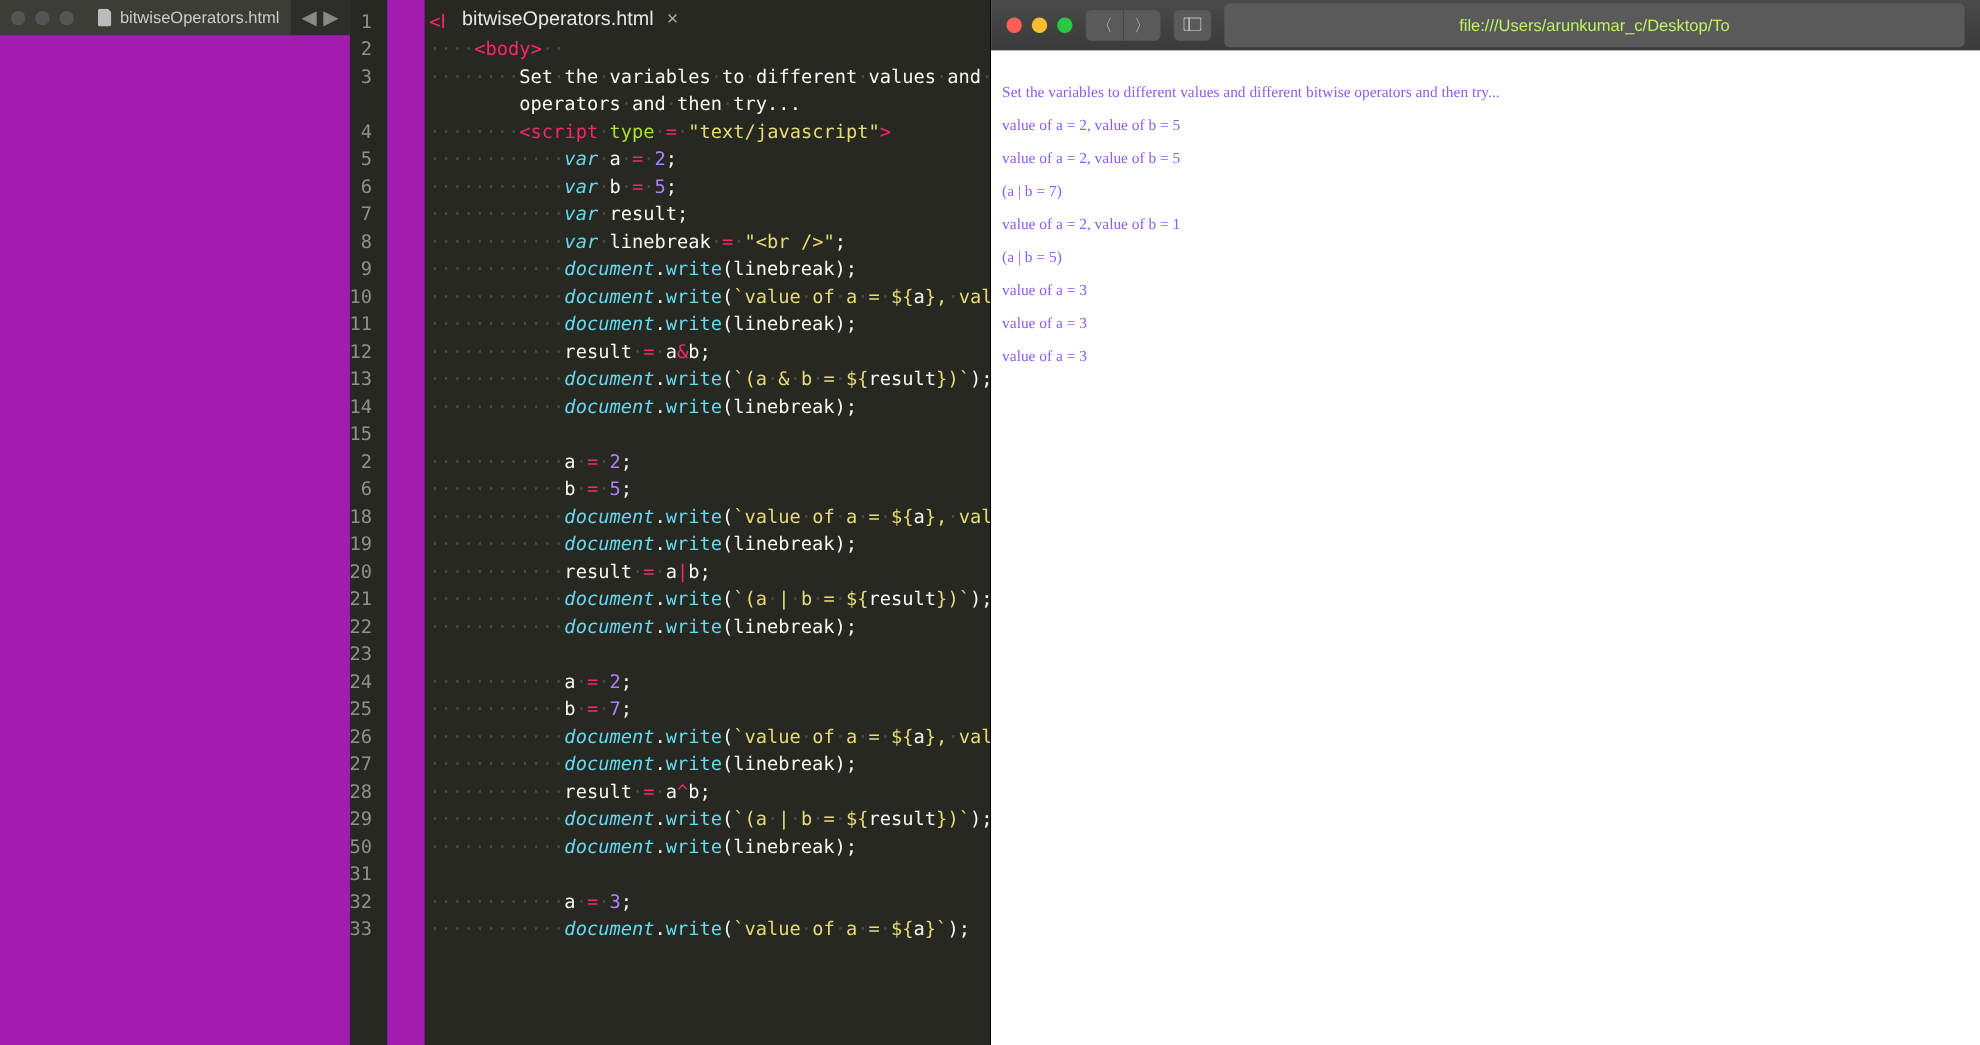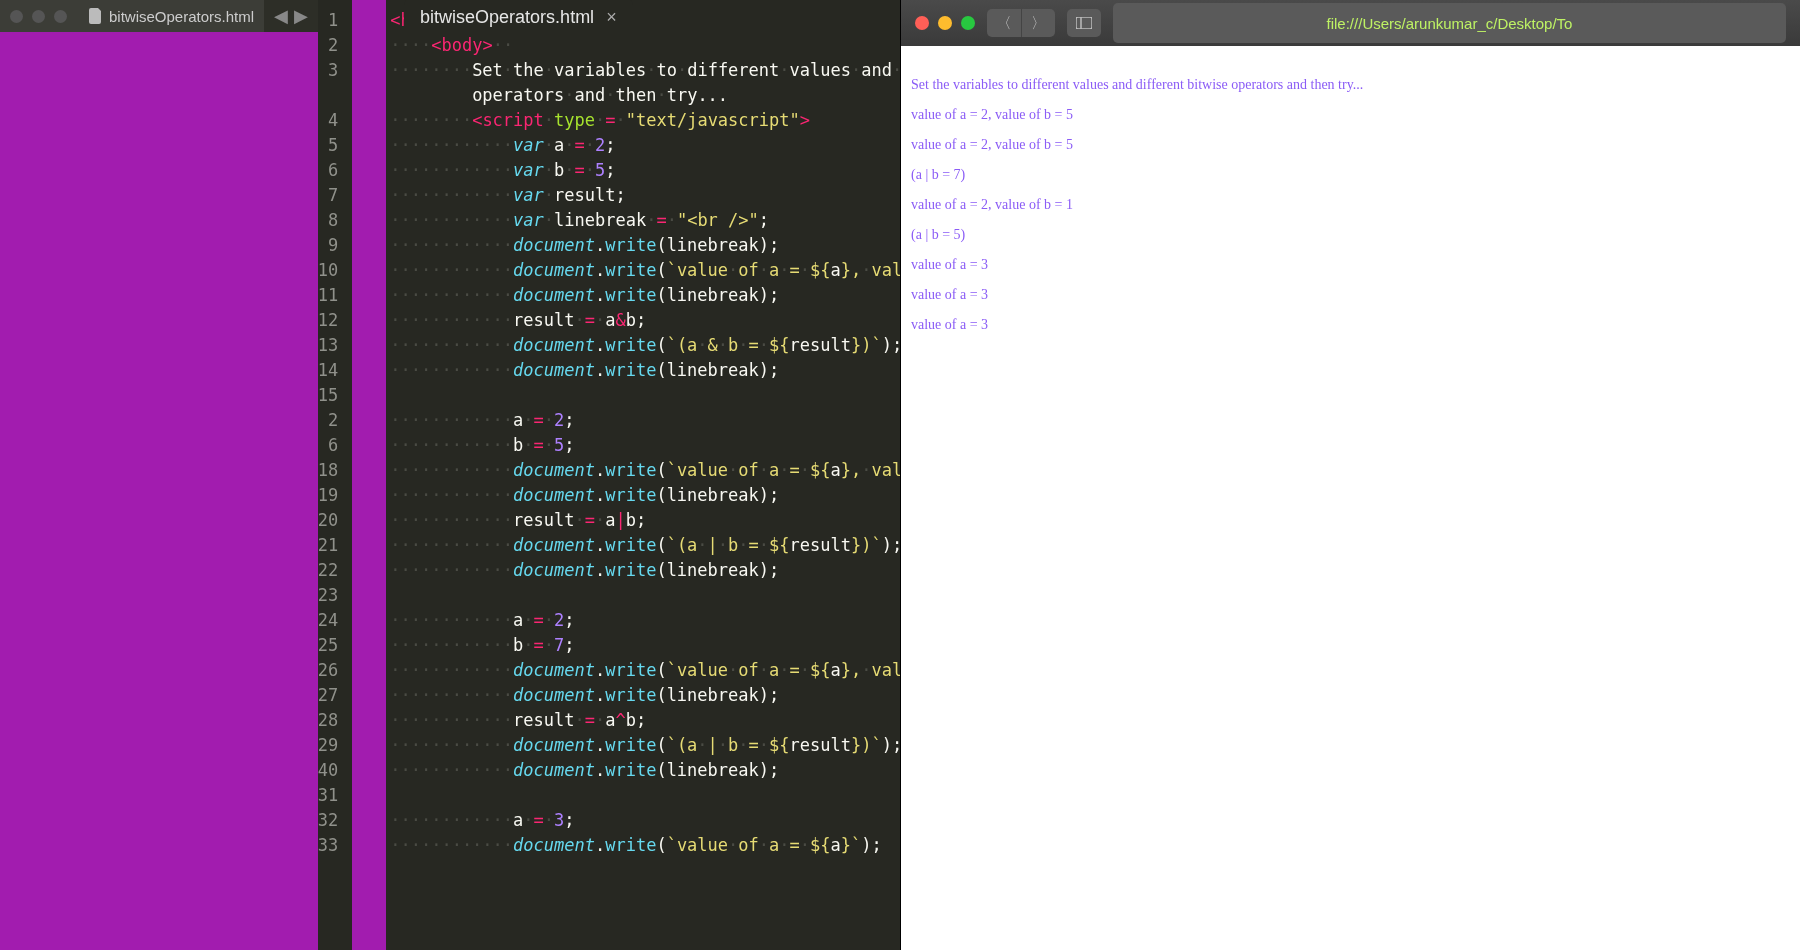--- a/index.html
+++ b/index.html
@@ -215,21 +215,21 @@
         <div>20</div>
         <div>21</div>
         <div>22</div>
         <div>23</div>
         <div>24</div>
         <div>25</div>
         <div>26</div>
         <div>27</div>
         <div>28</div>
         <div>29</div>
-        <div>40</div>
+        <div>50</div>
         <div>31</div>
         <div>32</div>
         <div>33</div>
       </div>
     <div class="code" id="code"><div><span class="tok-op">&lt;</span><span class="tok-tag">html</span><span class="tok-op">&gt;</span></div><div><span class="invis">····</span><span class="tok-op">&lt;</span><span class="tok-tag">body</span><span class="tok-op">&gt;</span><span class="invis">··</span></div><div><span class="invis">········</span>Set<span class="invis">·</span>the<span class="invis">·</span>variables<span class="invis">·</span>to<span class="invis">·</span>different<span class="invis">·</span>values<span class="invis">·</span>and<span class="invis">·</span>different<span class="invis">·</span>bitwise<span class="invis">·</span></div><div><span class="invis">        </span>operators<span class="invis">·</span>and<span class="invis">·</span>then<span class="invis">·</span>try...</div><div><span class="invis">········</span><span class="tok-op">&lt;</span><span class="tok-tag">script</span><span class="invis">·</span><span class="tok-attr">type</span><span class="invis">·</span><span class="tok-op">=</span><span class="invis">·</span><span class="tok-str">"text/javascript"</span><span class="tok-op">&gt;</span></div><div><span class="invis">············</span><span class="tok-kw">var</span><span class="invis">·</span>a<span class="invis">·</span><span class="tok-op">=</span><span class="invis">·</span><span class="tok-num">2</span>;</div><div><span class="invis">············</span><span class="tok-kw">var</span><span class="invis">·</span>b<span class="invis">·</span><span class="tok-op">=</span><span class="invis">·</span><span class="tok-num">5</span>;</div><div><span class="invis">············</span><span class="tok-kw">var</span><span class="invis">·</span>result;</div><div><span class="invis">············</span><span class="tok-kw">var</span><span class="invis">·</span>linebreak<span class="invis">·</span><span class="tok-op">=</span><span class="invis">·</span><span class="tok-str">"&lt;br /&gt;"</span>;</div><div><span class="invis">············</span><span class="tok-obj">document</span>.<span class="tok-fn">write</span>(linebreak);</div><div><span class="invis">············</span><span class="tok-obj">document</span>.<span class="tok-fn">write</span>(<span class="tok-str">`value<span class="invis">·</span>of<span class="invis">·</span>a<span class="invis">·</span>=<span class="invis">·</span>${</span>a<span class="tok-str">},<span class="invis">·</span>value<span class="invis">·</span>of<span class="invis">·</span>b<span class="invis">·</span>=<span class="invis">·</span>${</span>b<span class="tok-str">}`</span>);</div><div><span class="invis">············</span><span class="tok-obj">document</span>.<span class="tok-fn">write</span>(linebreak);</div><div><span class="invis">············</span>result<span class="invis">·</span><span class="tok-op">=</span><span class="invis">·</span>a<span class="tok-op">&amp;</span>b;</div><div><span class="invis">············</span><span class="tok-obj">document</span>.<span class="tok-fn">write</span>(<span class="tok-str">`(a<span class="invis">·</span>&amp;<span class="invis">·</span>b<span class="invis">·</span>=<span class="invis">·</span>${</span>result<span class="tok-str">})`</span>);</div><div><span class="invis">············</span><span class="tok-obj">document</span>.<span class="tok-fn">write</span>(linebreak);</div><div>&nbsp;</div><div><span class="invis">············</span>a<span class="invis">·</span><span class="tok-op">=</span><span class="invis">·</span><span class="tok-num">2</span>;</div><div><span class="invis">············</span>b<span class="invis">·</span><span class="tok-op">=</span><span class="invis">·</span><span class="tok-num">5</span>;</div><div><span class="invis">············</span><span class="tok-obj">document</span>.<span class="tok-fn">write</span>(<span class="tok-str">`value<span class="invis">·</span>of<span class="invis">·</span>a<span class="invis">·</span>=<span class="invis">·</span>${</span>a<span class="tok-str">},<span class="invis">·</span>value<span class="invis">·</span>of<span class="invis">·</span>b<span class="invis">·</span>=<span class="invis">·</span>${</span>b<span class="tok-str">}`</span>);</div><div><span class="invis">············</span><span class="tok-obj">document</span>.<span class="tok-fn">write</span>(linebreak);</div><div><span class="invis">············</span>result<span class="invis">·</span><span class="tok-op">=</span><span class="invis">·</span>a<span class="tok-op">|</span>b;</div><div><span class="invis">············</span><span class="tok-obj">document</span>.<span class="tok-fn">write</span>(<span class="tok-str">`(a<span class="invis">·</span>|<span class="invis">·</span>b<span class="invis">·</span>=<span class="invis">·</span>${</span>result<span class="tok-str">})`</span>);</div><div><span class="invis">············</span><span class="tok-obj">document</span>.<span class="tok-fn">write</span>(linebreak);</div><div>&nbsp;</div><div><span class="invis">············</span>a<span class="invis">·</span><span class="tok-op">=</span><span class="invis">·</span><span class="tok-num">2</span>;</div><div><span class="invis">············</span>b<span class="invis">·</span><span class="tok-op">=</span><span class="invis">·</span><span class="tok-num">7</span>;</div><div><span class="invis">············</span><span class="tok-obj">document</span>.<span class="tok-fn">write</span>(<span class="tok-str">`value<span class="invis">·</span>of<span class="invis">·</span>a<span class="invis">·</span>=<span class="invis">·</span>${</span>a<span class="tok-str">},<span class="invis">·</span>value<span class="invis">·</span>of<span class="invis">·</span>b<span class="invis">·</span>=<span class="invis">·</span>${</span>b<span class="tok-str">}`</span>);</div><div><span class="invis">············</span><span class="tok-obj">document</span>.<span class="tok-fn">write</span>(linebreak);</div><div><span class="invis">············</span>result<span class="invis">·</span><span class="tok-op">=</span><span class="invis">·</span>a<span class="tok-op">^</span>b;</div><div><span class="invis">············</span><span class="tok-obj">document</span>.<span class="tok-fn">write</span>(<span class="tok-str">`(a<span class="invis">·</span>|<span class="invis">·</span>b<span class="invis">·</span>=<span class="invis">·</span>${</span>result<span class="tok-str">})`</span>);</div><div><span class="invis">············</span><span class="tok-obj">document</span>.<span class="tok-fn">write</span>(linebreak);</div><div>&nbsp;</div><div><span class="invis">············</span>a<span class="invis">·</span><span class="tok-op">=</span><span class="invis">·</span><span class="tok-num">3</span>;</div><div><span class="invis">············</span><span class="tok-obj">document</span>.<span class="tok-fn">write</span>(<span class="tok-str">`value<span class="invis">·</span>of<span class="invis">·</span>a<span class="invis">·</span>=<span class="invis">·</span>${</span>a<span class="tok-str">}`</span>);</div></div>
   </div>
 </div>
 
 <div class="browser-pane">
 

